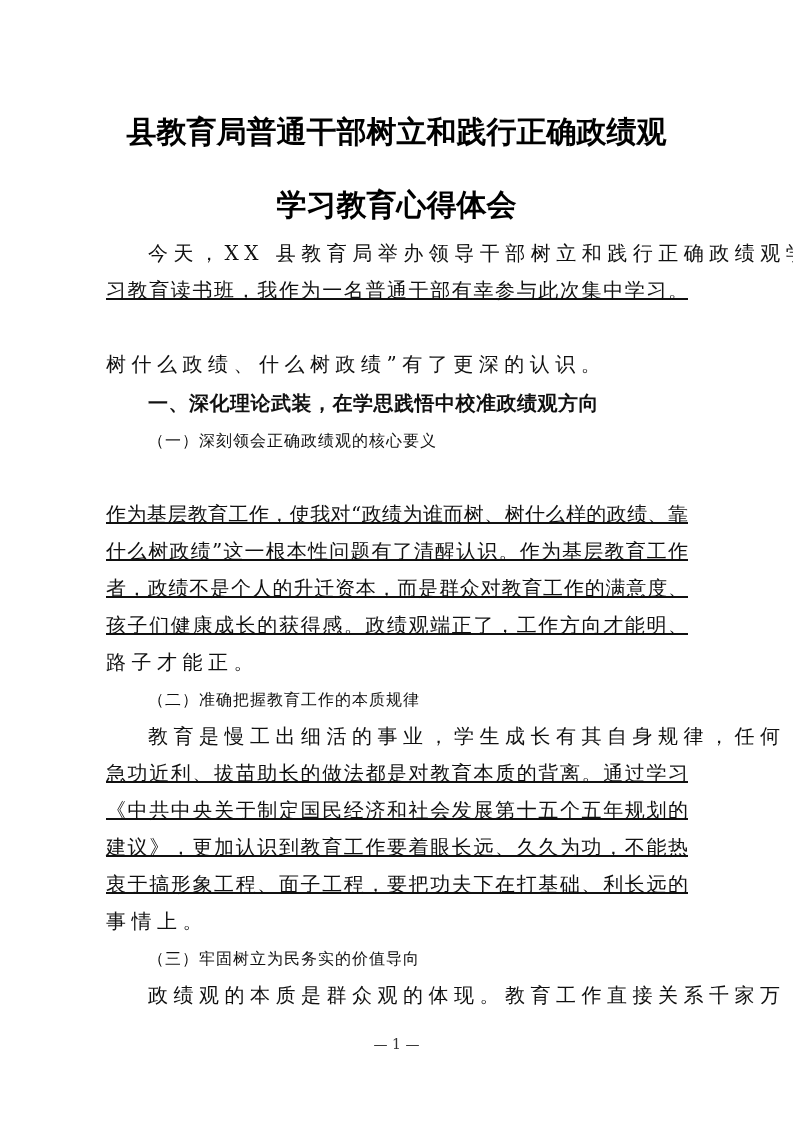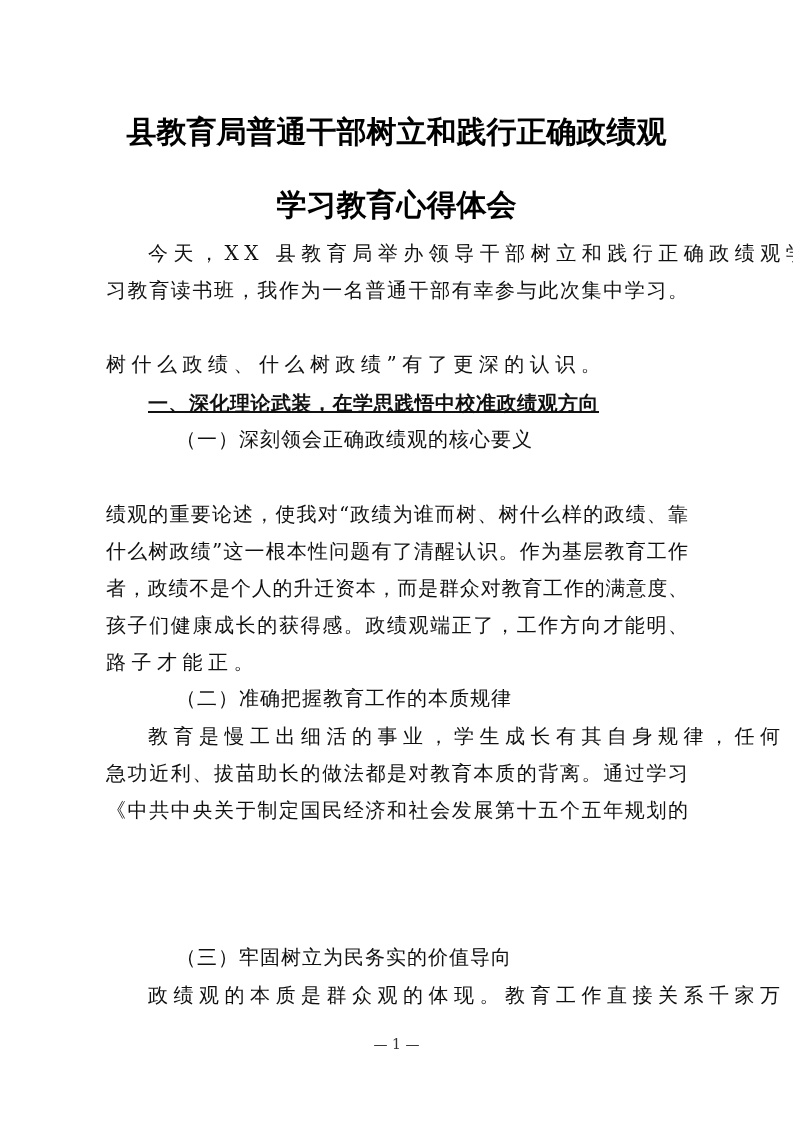--- a/index.html
+++ b/index.html
@@ -48,33 +48,32 @@
       white-space: nowrap;
       color: #111;
       letter-spacing: 5.5px;
       overflow: visible;
     }
     .line.indent { left: 148px; }
     .line.justify {
       text-align: justify;
       text-align-last: justify;
       letter-spacing: 0;
+      text-decoration: underline;
     }
     .h1 {
       font-family: "DejaVu Sans", sans-serif;
       font-weight: bold;
       letter-spacing: 0.5px;
       font-size: 20px;
-      text-decoration: underline;
     }
     .h2 {
-      font-family: Liberation Mono, monospace;
+      font-family: Liberation Serif, serif;
       letter-spacing: 1px;
-      font-size: 20px;
-      margin-left: 28px;
+      font-size: 16px;
     }
     .footer {
       position: absolute;
       top: 1036px;
       left: 0;
       width: 793px;
       text-align: center;
       font-family: "DejaVu Serif", serif;
       font-size: 14px;
       color: #333;
@@ -87,29 +86,32 @@
   <div class="title l1">县教育局普通干部树立和践行正确政绩观</div>
   <div class="title l2">学习教育心得体会</div>
 
   <div class="line indent" style="top:235px">今天，XX 县教育局举办领导干部树立和践行正确政绩观学</div>
   <div class="line justify" style="top:272px">习教育读书班，我作为一名普通干部有幸参与此次集中学习。</div>
   <div class="line" style="top:346px">树什么政绩、什么树政绩”有了更深的认识。</div>
 
   <div class="line indent h1" style="top:385px">一、深化理论武装，在学思践悟中校准政绩观方向</div>
   <div class="line indent h2" style="top:422px">（一）深刻领会正确政绩观的核心要义</div>
 
-  <div class="line justify" style="top:496px">绩观的重要论述，使我对“政绩为谁而树、树什么样的政绩、靠</div>
+  <div class="line justify" style="top:496px">作为基层教育工作，使我对“政绩为谁而树、树什么样的政绩、靠</div>
   <div class="line justify" style="top:533px">什么树政绩”这一根本性问题有了清醒认识。作为基层教育工作</div>
   <div class="line justify" style="top:570px">者，政绩不是个人的升迁资本，而是群众对教育工作的满意度、</div>
   <div class="line justify" style="top:607px">孩子们健康成长的获得感。政绩观端正了，工作方向才能明、</div>
   <div class="line" style="top:644px">路子才能正。</div>
 
   <div class="line indent h2" style="top:681px">（二）准确把握教育工作的本质规律</div>
 
   <div class="line justify" style="top:755px">急功近利、拔苗助长的做法都是对教育本质的背离。通过学习</div>
   <div class="line indent" style="top:718px">教育是慢工出细活的事业，学生成长有其自身规律，任何</div>
   <div class="line justify" style="top:792px">《中共中央关于制定国民经济和社会发展第十五个五年规划的</div>
+  <div class="line justify" style="top:829px">建议》，更加认识到教育工作要着眼长远、久久为功，不能热</div>
+  <div class="line justify" style="top:866px">衷于搞形象工程、面子工程，要把功夫下在打基础、利长远的</div>
+  <div class="line" style="top:903px">事情上。</div>
 
   <div class="line indent h2" style="top:940px">（三）牢固树立为民务实的价值导向</div>
   <div class="line indent" style="top:977px">政绩观的本质是群众观的体现。教育工作直接关系千家万</div>
 
   <div class="footer">— 1 —</div>
 </div>
 
 </body></html>

